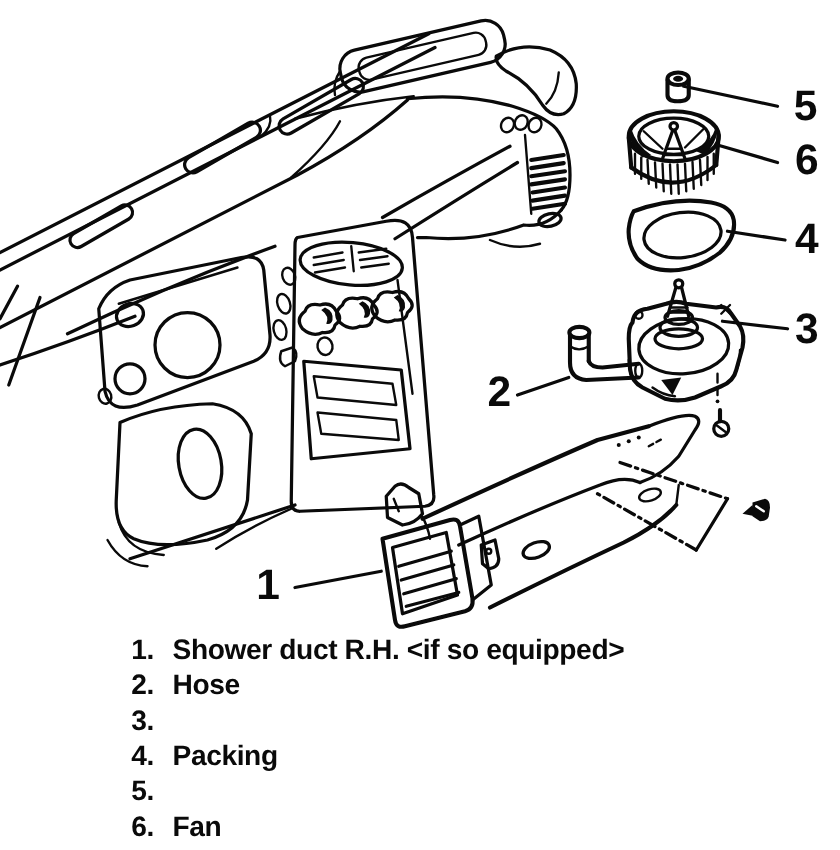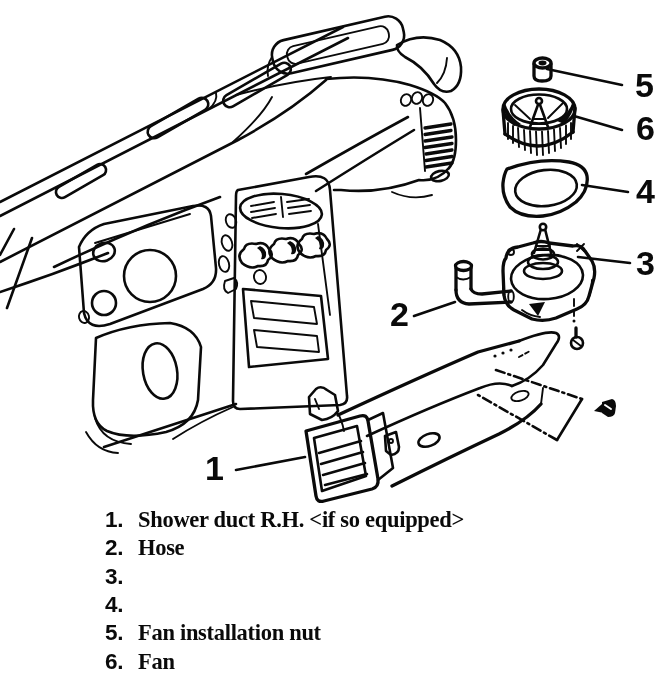--- a/index.html
+++ b/index.html
@@ -11,21 +11,21 @@
   .thin{stroke-width:1.9;}
   .fillb{fill:#0a0a0a;stroke:none;}
   .wfill{fill:#ffffff;}
   .dd{stroke-dasharray:9 4 2 4;}
   .callout{position:absolute;transform:translate(-50%,-50%);font-size:34px;font-weight:700;
            color:#0a0a0a;line-height:1;letter-spacing:-1px;}
   .legend{position:absolute;left:0;top:506px;width:672px;}
   .legend-row{display:flex;height:28.3px;align-items:center;font-size:22.5px;font-weight:700;
               color:#0a0a0a;letter-spacing:-0.3px;}
   .legend-num{display:inline-block;width:33px;margin-left:105px;}
-  .legend-text{white-space:pre;font-family:Liberation Serif, serif;}
+  .legend-text{white-space:pre;}
 </style>
 </head>
 <body>
 
 <div class="stage">
 
 <svg class="art" width="672" height="505" viewBox="0 0 672 505">
   <defs>
     <path id="knob" d="M-13,7 Q-19,-1 -11,-7 Q-9,-14 1,-12 Q10,-15 14,-7 Q20,-1 13,4 Q12,11 3,10 Q-5,14 -13,7 Z"></path>
     <path id="knobdark" d="M5,-10 Q12,-7 11,0 Q10,4 6,3 Q9,-3 2,-8 Z"></path>
@@ -252,24 +252,24 @@
   </div>
   <div class="legend-row">
     <span class="legend-num">2.</span>
     <span class="legend-text">Hose</span>
   </div>
   <div class="legend-row">
     <span class="legend-num">3.</span>
   </div>
   <div class="legend-row">
     <span class="legend-num">4.</span>
+    <span class="legend-text">Packing</span>
   </div>
   <div class="legend-row">
     <span class="legend-num">5.</span>
-    <span class="legend-text">Fan installation nut</span>
   </div>
   <div class="legend-row">
     <span class="legend-num">6.</span>
     <span class="legend-text">Fan</span>
   </div>
 </div>
 
 </div>
 
 </body></html>

